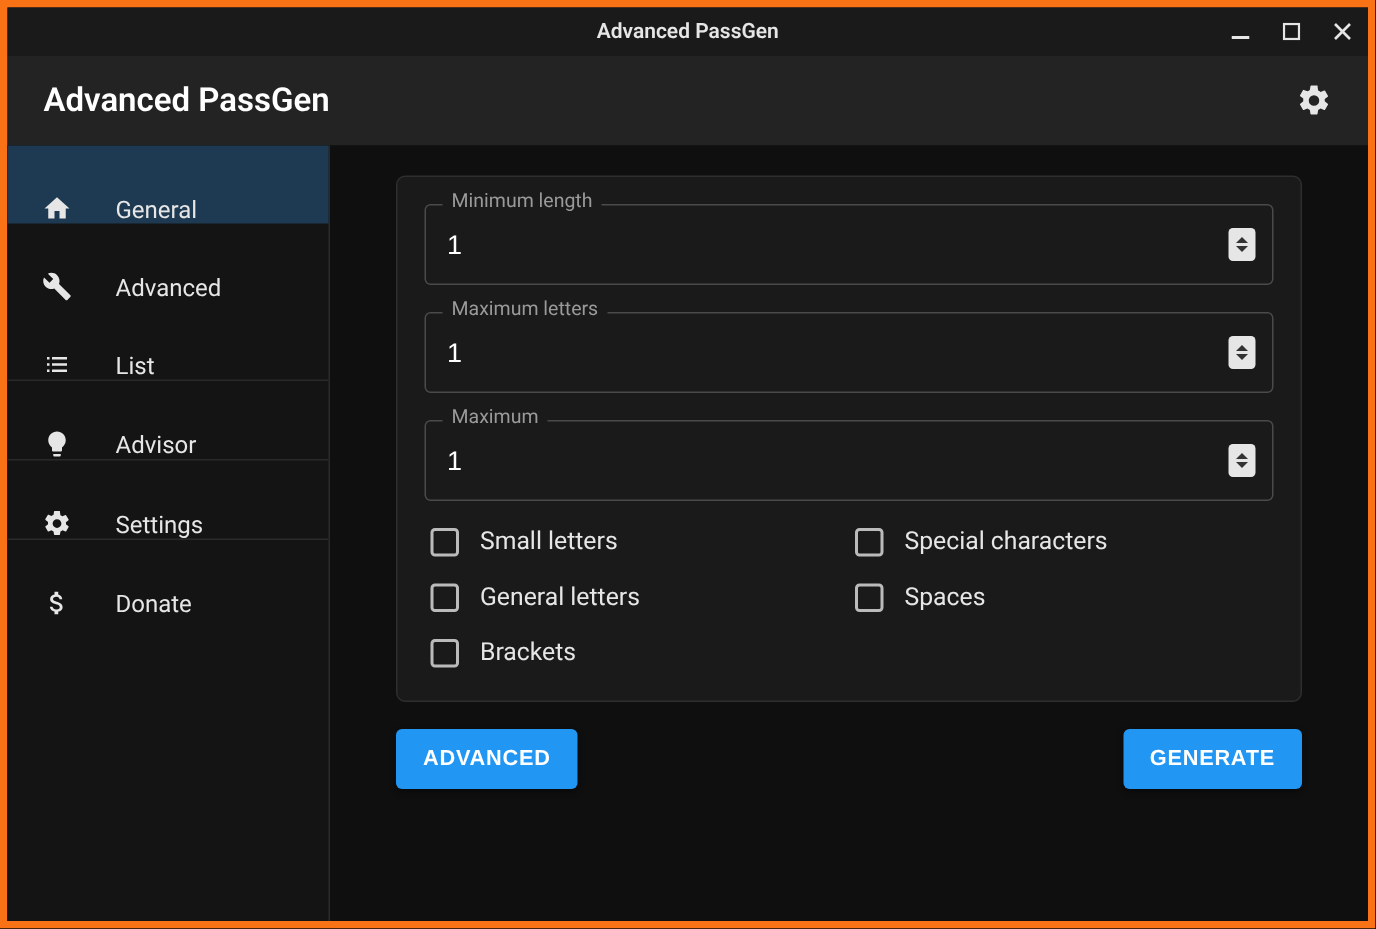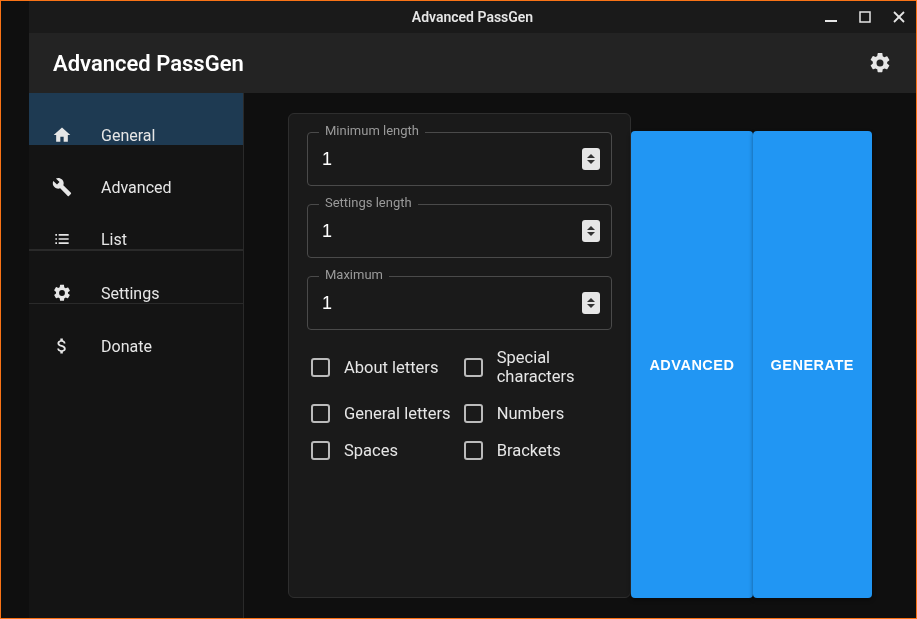--- a/index.html
+++ b/index.html
@@ -10,22 +10,21 @@
       font-family: -apple-system, "Segoe UI", Roboto, sans-serif;
       color: #e6e6e6;
       overflow: hidden;
     }
     .window {
       width: 100%;
       height: 100%;
       background: #0f0f0f;
       display: flex;
       flex-direction: column;
-      border: 1px solid #f97316;
-      padding-left: 28px;
+      border: 5px solid #f97316;
     }
     .titlebar {
       height: 32px;
       background: #1a1a1a;
       display: flex;
       align-items: center;
       justify-content: center;
       position: relative;
       font-size: 14px;
       font-weight: 600;
@@ -90,21 +89,21 @@
     }
     .side-item .icon { width: 22px; display: flex; justify-content: center; }
     .side-divider {
       height: 1px;
       background: #2a2a2a;
     }
     .main {
       flex: 1;
       padding: 20px 44px 20px 44px;
       display: flex;
-      flex-direction: row;
+      flex-direction: column;
     }
     .card {
       background: #1a1a1a;
       border-radius: 6px;
       padding: 18px 18px 22px 18px;
       border: 1px solid #2e2e2e;
     }
     .field {
       position: relative;
       margin-bottom: 18px;
@@ -250,20 +249,28 @@
       </div>
       <div class="side-item">
         <span class="icon">
           <svg width="20" height="20" viewBox="0 0 24 24" fill="#e6e6e6">
               <path d="M4 6h2v2H4zm4 0h12v2H8zm-4 5h2v2H4zm4 0h12v2H8zm-4 5h2v2H4zm4 0h12v2H8z"></path>
             </svg>
         </span>
         <span>List</span>
       </div>
       <div class="side-divider"></div>
+      <div class="side-item">
+        <span class="icon">
+          <svg width="20" height="20" viewBox="0 0 24 24" fill="#e6e6e6">
+              <path d="M9 21c0 .55.45 1 1 1h4c.55 0 1-.45 1-1v-1H9v1zm3-19C8.14 2 5 5.14 5 9c0 2.38 1.19 4.47 3 5.74V17c0 .55.45 1 1 1h6c.55 0 1-.45 1-1v-2.26c1.81-1.27 3-3.36 3-5.74 0-3.86-3.14-7-7-7z"></path>
+            </svg>
+        </span>
+        <span>Advisor</span>
+      </div>
       <div class="side-divider"></div>
       <div class="side-item">
         <span class="icon">
           <svg width="20" height="20" viewBox="0 0 24 24" fill="#e6e6e6">
               <path d="M19.14 12.94a7.07 7.07 0 0 0 .05-.94 7.07 7.07 0 0 0-.05-.94l2.03-1.58a.5.5 0 0 0 .12-.64l-1.92-3.32a.5.5 0 0 0-.61-.22l-2.39.96a7.03 7.03 0 0 0-1.62-.94l-.36-2.54A.5.5 0 0 0 13.9 2h-3.8a.5.5 0 0 0-.49.42l-.36 2.54c-.58.24-1.12.56-1.62.94l-2.39-.96a.5.5 0 0 0-.61.22L2.71 8.48a.5.5 0 0 0 .12.64l2.03 1.58a7.07 7.07 0 0 0-.05.94c0 .32.02.63.05.94l-2.03 1.58a.5.5 0 0 0-.12.64l1.92 3.32c.14.24.43.34.61.22l2.39-.96c.5.38 1.04.7 1.62.94l.36 2.54c.04.24.25.42.49.42h3.8c.24 0 .45-.18.49-.42l.36-2.54c.58-.24 1.12-.56 1.62-.94l2.39.96c.18.12.47.02.61-.22l1.92-3.32a.5.5 0 0 0-.12-.64l-2.03-1.58zM12 15.5A3.5 3.5 0 1 1 12 8.5a3.5 3.5 0 0 1 0 7z"></path>
             </svg>
         </span>
         <span>Settings</span>
       </div>
       <div class="side-divider"></div>
@@ -280,47 +287,43 @@
     <div class="main">
       <div class="card">
 
         <div class="field">
           <span class="field-label">Minimum length</span>
           <input class="field-input" value="1" style="">
           <span class="spinner"></span>
         </div>
 
         <div class="field">
-          <span class="field-label">Settings length</span>
+          <span class="field-label">Maximum letters</span>
           <input class="field-input" value="1" style="">
           <span class="spinner"></span>
         </div>
 
         <div class="field">
           <span class="field-label">Maximum</span>
           <input class="field-input" value="1" style="">
           <span class="spinner"></span>
         </div>
 
         <div class="checks">
           <label class="check">
             <span class="checkbox"></span>
-            <span>About letters</span>
+            <span>Small letters</span>
           </label>
           <label class="check">
             <span class="checkbox"></span>
             <span>Special characters</span>
           </label>
           <label class="check">
             <span class="checkbox"></span>
             <span>General letters</span>
-          </label>
-          <label class="check">
-            <span class="checkbox"></span>
-            <span>Numbers</span>
           </label>
           <label class="check">
             <span class="checkbox"></span>
             <span>Spaces</span>
           </label>
           <label class="check">
             <span class="checkbox"></span>
             <span>Brackets</span>
           </label>
         </div>

